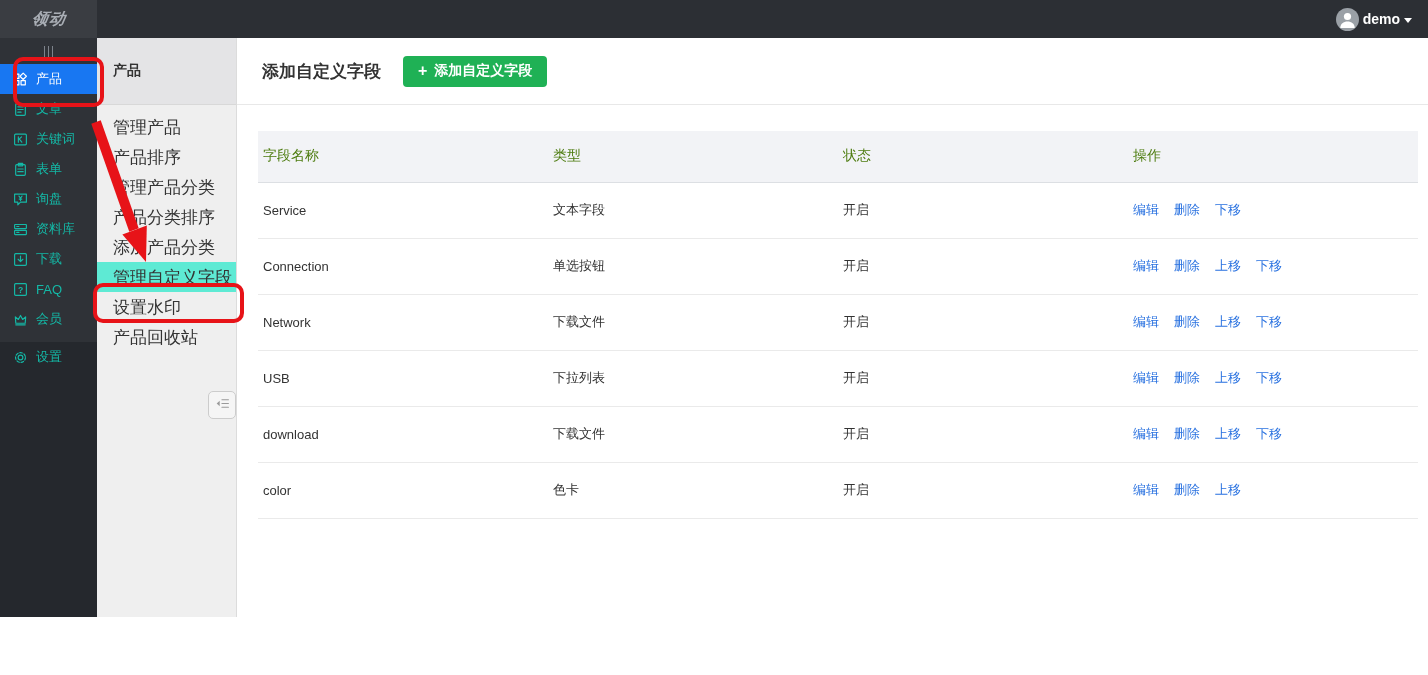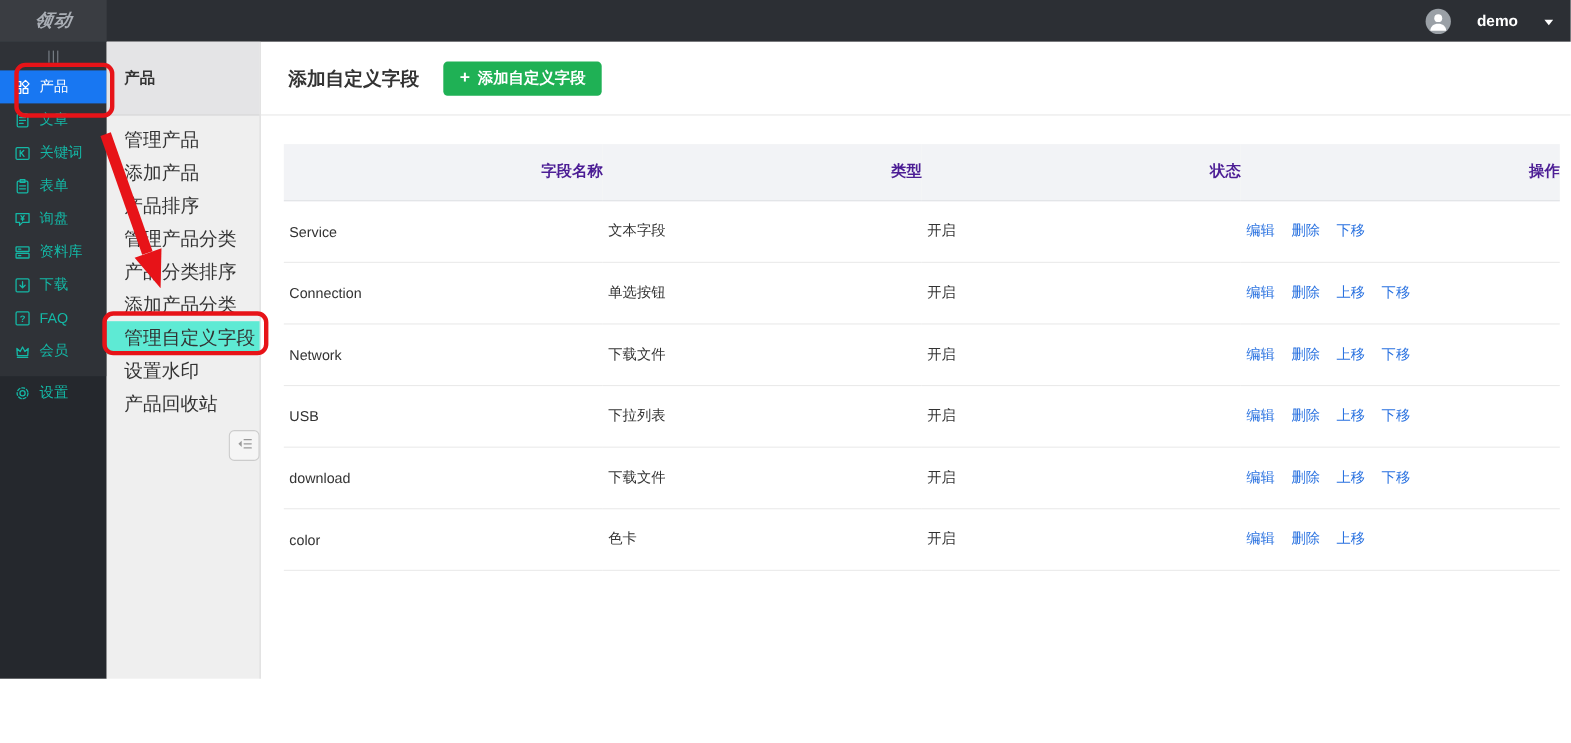--- a/index.html
+++ b/index.html
@@ -9,21 +9,21 @@
   html,body{margin:0;padding:0}
   body{
     width:1428px;height:675px;overflow:hidden;position:relative;
     font-family:"Liberation Sans",sans-serif;background:#fff;color:#333;
   }
   
   .topbar{height:38px;display:flex;background:#2c2f34}
   .logo-box{width:97px;background:#3a3d42;display:flex;align-items:center;justify-content:center}
   .logo-text{color:#a9aeb5;font-style:italic;font-weight:bold;font-size:16px;transform:skewX(-10deg);letter-spacing:1px}
   .topbar-right{flex:1;display:flex;align-items:center;justify-content:flex-end;padding-right:16px}
-  .user-menu{display:flex;align-items:center;gap:24px;cursor:pointer}
+  .user-menu{display:flex;align-items:center;gap:4px;cursor:pointer}
   .avatar{width:23px;height:23px;border-radius:50%;background:#9aa0a6;overflow:hidden;display:block}
   .user-name{color:#fff;font-size:14px;font-weight:bold}
   .caret{width:0;height:0;border-left:4px solid transparent;border-right:4px solid transparent;border-top:5px solid #fff;margin-top:2px}
   
   .app{display:flex;height:579px}
   
   .sidebar{width:97px;background:#25282d;display:flex;flex-direction:column;flex-shrink:0}
   .menu-panel{background:#2f3237;padding-bottom:8px}
   .collapse-handle{height:26px;display:flex;align-items:center;justify-content:center;gap:2.5px;cursor:pointer}
   .collapse-handle i{width:1.5px;height:11px;background:#7d838b;display:block}
@@ -40,21 +40,21 @@
   .fold-btn{position:absolute;right:0;top:353px;width:28px;height:28px;border:1px solid #ccc;border-radius:5px;background:#f5f5f5;display:flex;align-items:center;justify-content:center;color:#999;cursor:pointer;padding:0}
   .fold-btn svg{width:15px;height:15px}
   
   .main{flex:1;display:flex;flex-direction:column;overflow:hidden;background:#fff}
   .main-header{height:67px;min-height:67px;border-bottom:1px solid #e8e8e8;display:flex;align-items:center;padding-left:25px;gap:22px}
   .page-title{font-size:17px;font-weight:bold;color:#333;margin:0}
   .add-btn{background:var(--green);color:#fff;border:none;border-radius:4px;height:31px;padding:0 15px;font-size:14px;font-weight:bold;display:flex;align-items:center;gap:7px;cursor:pointer;font-family:inherit}
   .add-btn .plus{font-size:16px;font-weight:bold;line-height:1}
   .table-wrap{margin:26px 10px 0 21px}
   table{width:100%;border-collapse:collapse;table-layout:fixed}
-  th{background:#f2f3f6;height:51px;text-align:right;padding:0 0 0 5px;font-size:14px;color:#4c1d95;font-weight:bold;border-bottom:1px solid #dcdfe3;width:25%}
+  th{background:#f2f3f6;height:51px;text-align:left;padding:0 0 0 5px;font-size:14px;color:#4d7c0f;font-weight:normal;border-bottom:1px solid #dcdfe3;width:25%}
   td{height:56px;border-bottom:1px solid #eaeaea;font-size:13px;color:#333;padding:0 0 0 5px}
   .action-link{color:var(--link);margin-right:15px;text-decoration:none;cursor:pointer;font-size:13px}
   
   .anno{position:absolute;border:4px solid var(--red);border-radius:10px;z-index:40;pointer-events:none;background:transparent}
   #anno-products{left:13px;top:57px;width:91px;height:50px}
   #anno-field{left:93px;top:283px;width:151px;height:40px}
   #arrow-svg{position:absolute;left:0;top:0;z-index:39;pointer-events:none;color:var(--red)}
 </style>
 </head>
 <body>
@@ -184,23 +184,20 @@
       </div>
   </nav>
 
   <aside class="subsidebar">
     <div class="subheader">产品</div>
     <div id="submenu-list">
         <div class="submenu-item">
           <span>管理产品</span>
         </div>
         <div class="submenu-item">
-          <span>添加产品</span>
-        </div>
-        <div class="submenu-item">
           <span>产品排序</span>
         </div>
         <div class="submenu-item">
           <span>管理产品分类</span>
         </div>
         <div class="submenu-item">
           <span>产品分类排序</span>
         </div>
         <div class="submenu-item">
           <span>添加产品分类</span>

